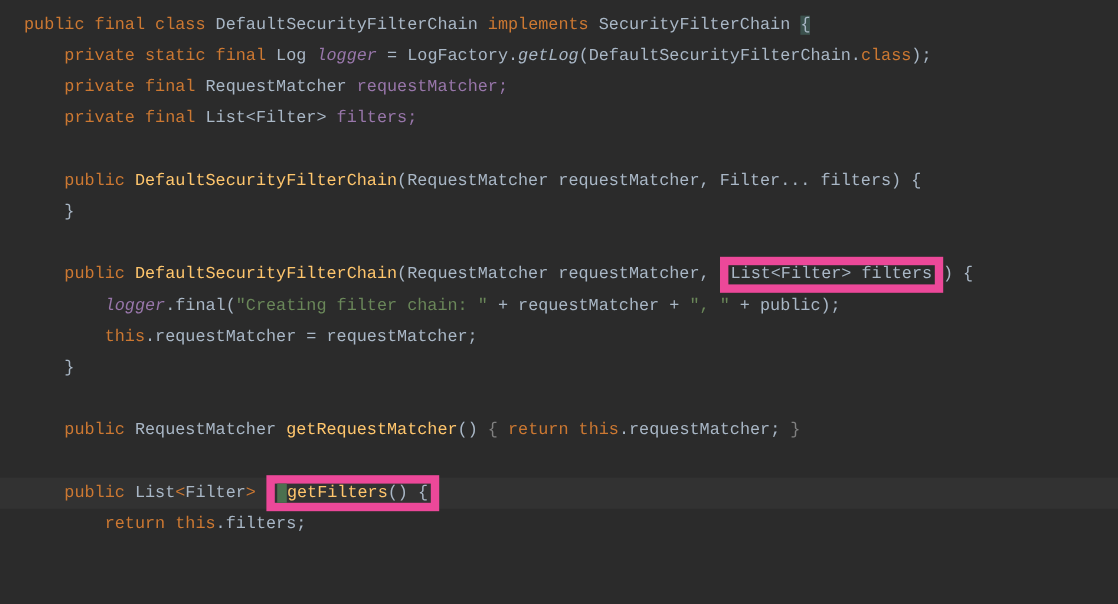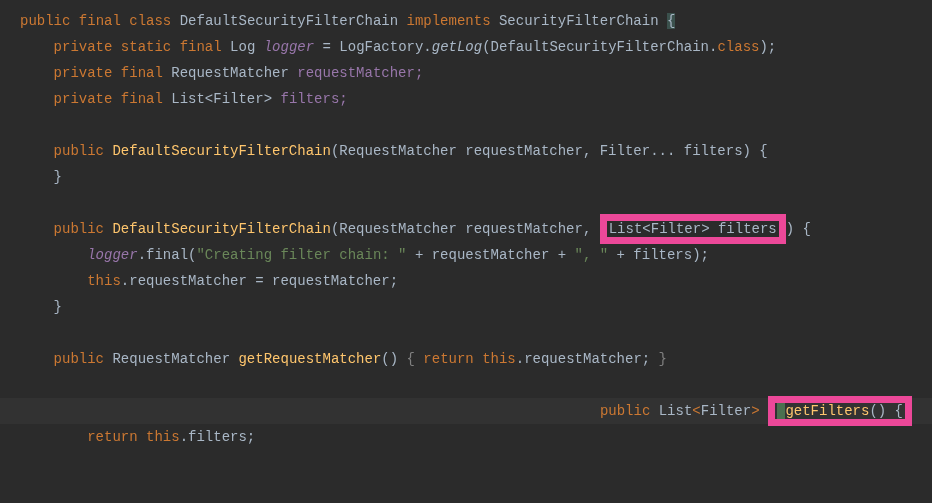--- a/index.html
+++ b/index.html
@@ -14,21 +14,20 @@
       overflow: hidden;
       padding: 8px 0;
     }
     .code-line {
       padding: 0 20px;
       white-space: pre;
       height: 26px;
     }
     .current-line {
       background: #323232;
-      text-align: right;
     }
     .kw-orange { color: #cc7832; }
     .class-name { color: #a9b7c6; }
     .method-name { color: #ffc66d; }
     .method-static { font-style: italic; color: #a9b7c6; }
     .field { color: #9876aa; }
     .field-italic { color: #9876aa; font-style: italic; text-align: right; }
     .string { color: #6a8759; }
     .brace-gray { color: #808080; }
     .brace-hl { background: #3b514d; color: #a9b7c6; }
@@ -59,21 +58,21 @@
 
 <div class="code-line">    <span class="kw-orange">public</span> <span class="method-name">DefaultSecurityFilterChain</span><span>(RequestMatcher requestMatcher, Filter... filters) {</span></div>
 
 
 <div class="code-line">    <span>}</span></div>
 
 <div class="code-line"> </div>
 
 <div class="code-line">    <span class="kw-orange">public</span> <span class="method-name">DefaultSecurityFilterChain</span><span>(RequestMatcher requestMatcher, </span><span class="redbox">List&lt;Filter&gt; filters</span><span>) {</span></div>
 
-<div class="code-line">        <span class="field-italic">logger</span><span>.final(</span><span class="string">"Creating filter chain: "</span><span> + requestMatcher + </span><span class="string">", "</span><span> + filters);</span></div>
+<div class="code-line">        <span class="field-italic">logger</span><span>.final(</span><span class="string">"Creating filter chain: "</span><span> + requestMatcher + </span><span class="string">", "</span><span> + public);</span></div>
 
 <div class="code-line">        <span class="kw-orange">this</span><span>.requestMatcher = requestMatcher;</span></div>
 
 
 <div class="code-line">    <span>}</span></div>
 
 <div class="code-line"> </div>
 
 <div class="code-line">    <span class="kw-orange">public</span> <span>RequestMatcher</span> <span class="method-name">getRequestMatcher</span><span>() </span><span class="brace-gray">{ </span><span class="kw-orange">return</span><span> </span><span class="kw-orange">this</span><span>.requestMatcher; </span><span class="brace-gray">}</span></div>
 

